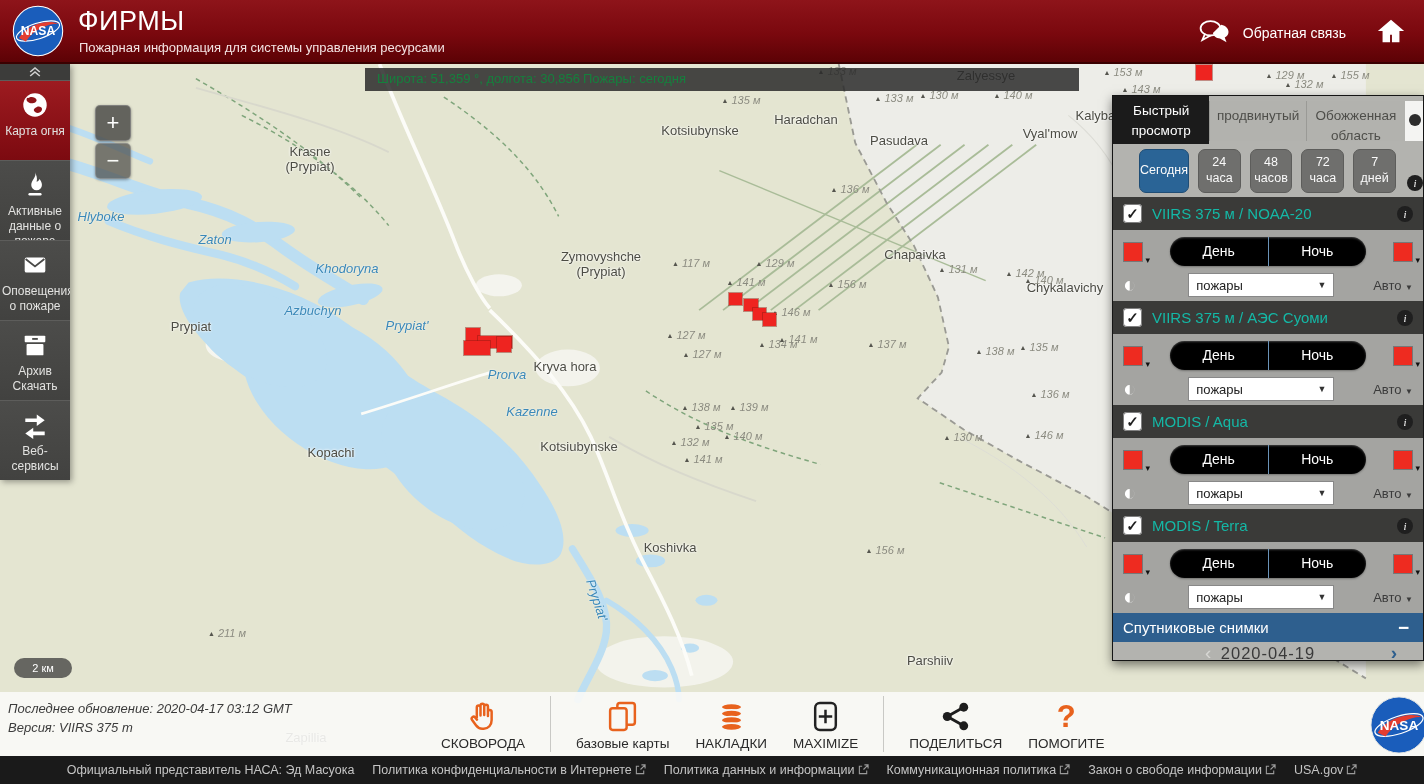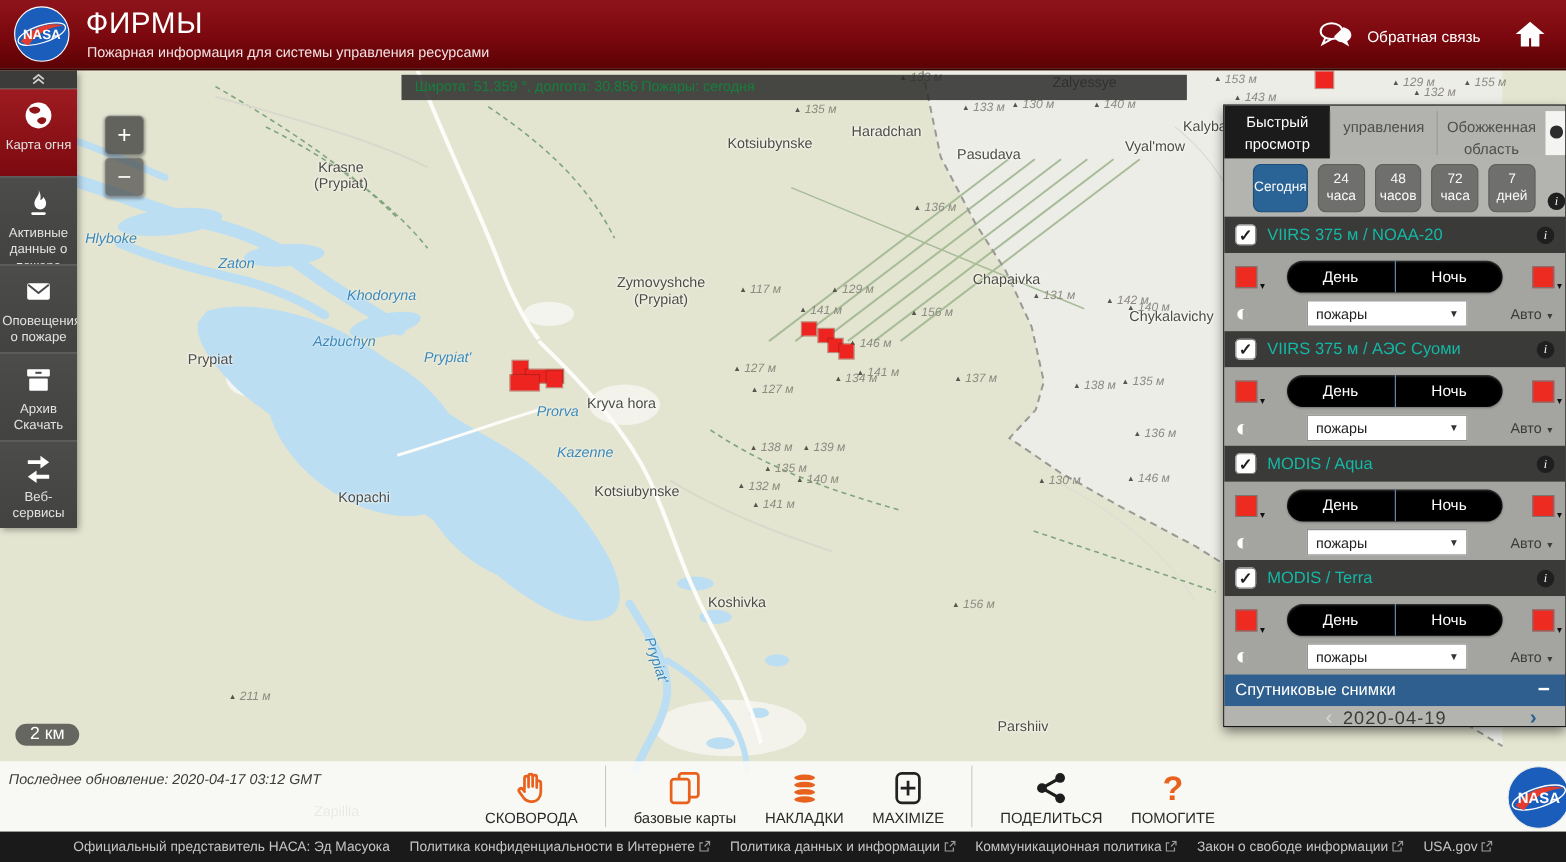--- a/index.html
+++ b/index.html
@@ -32,21 +32,21 @@
   .fire{position:absolute;background:#ee2420;outline:1px solid rgba(140,25,15,.45);}
 
   #banner{position:absolute;left:365px;top:68px;width:714px;height:23px;
     background:rgba(42,42,42,.85);z-index:10;color:#15803d;font-size:13px;}
   #banner .btxt{position:absolute;top:3px;white-space:nowrap;}
   #zoomctl{position:absolute;left:95px;top:105px;z-index:10;width:36px;}
   .zbtn{width:36px;height:36px;margin-bottom:2px;border-radius:5px;background:rgba(66,66,64,.8);
     border:1px solid rgba(150,150,150,.6);color:#fff;font-size:22px;line-height:33px;
     text-align:center;cursor:pointer;box-shadow:0 1px 3px rgba(0,0,0,.4);}
   #scalebar{position:absolute;left:14px;top:658px;z-index:10;width:58px;height:20px;
-    background:rgba(80,80,78,.85);color:#fff;font-size:16px;text-align:center;line-height:20px;border-radius:10px;}
+    background:rgba(80,80,78,.85);color:#fff;font-size:11px;text-align:center;line-height:20px;border-radius:10px;}
 
   
   #sidebar{position:absolute;left:0;top:64px;width:70px;z-index:30;
     box-shadow:2px 2px 6px rgba(0,0,0,.35);}
   #sb-collapse{height:16px;background:#3c3c3a;display:flex;align-items:center;justify-content:center;cursor:pointer;}
   .sb-item{height:80px;background:linear-gradient(#4c4c4a,#424240);border-top:1px solid #5d5d5b;
     color:#e2e2e0;font-size:12px;text-align:center;cursor:pointer;overflow:hidden;padding-top:9px;}
   .sb-item.active{background:linear-gradient(#9d1b20,#7c0a10);}
   .sb-icon{display:block;height:32px;}
   .sb-icon svg{width:30px;height:30px;}
@@ -351,21 +351,21 @@
             <path d="M27 24.5H14V20l-9 6.5 9 6.5v-4.5h13z"></path>
           </svg></span>
         <div class="sb-label">Веб-сервисы</div>
       </div>
     </div>
 </div>
 
 <div id="panel">
   <div id="panel-tabs">
       <div class="tab active">Быстрый<br>просмотр</div>
-      <div class="tab">управления</div>
+      <div class="tab">продвинутый</div>
       <div class="tab">Обожженная<br>область</div>
       <div id="tab-corner">
         <span class="dot"></span>
       </div>
     </div>
   <div id="time-row">
       <div class="tbt active">Сегодня</div>
       <div class="tbt">24<br>часа</div>
       <div class="tbt">48<br>часов</div>
       <div class="tbt">72<br>часа</div>
@@ -485,20 +485,21 @@
   <div id="date-row">
     <span id="date-prev">‹</span>
     <span id="date-val">2020-04-19</span>
     <span id="date-next">›</span>
   </div>
 </div>
 
 <div id="toolbar">
   <div id="tb-status">
     <div>Последнее обновление: 2020-04-17 03:12 GMT</div>
+    <div>Версия: VIIRS 375 m</div>
   </div>
   <div id="tb-center">
       <div class="tb-btn">
         <span class="tb-icon">
           <svg viewBox="0 0 32 32">
             <g fill="none" stroke="#e8621d" stroke-width="2.4" stroke-linejoin="round" stroke-linecap="round">
               <path d="M9.5 17V7.2a1.8 1.8 0 013.6 0V15M13.1 14.5V5.4a1.8 1.8 0 013.6 0v9M16.7 14.5V6.4a1.8 1.8 0 013.6 0v8.6M20.3 15.5v-4.1a1.8 1.8 0 013.6 0v8.1c0 4.8-3.2 8.3-7.6 8.3h-1.6c-2.6 0-4.4-1.1-6-3.3l-3.9-5.4a1.9 1.9 0 013-2.3l1.9 2.2"></path>
             </g>
           </svg>
         </span>

